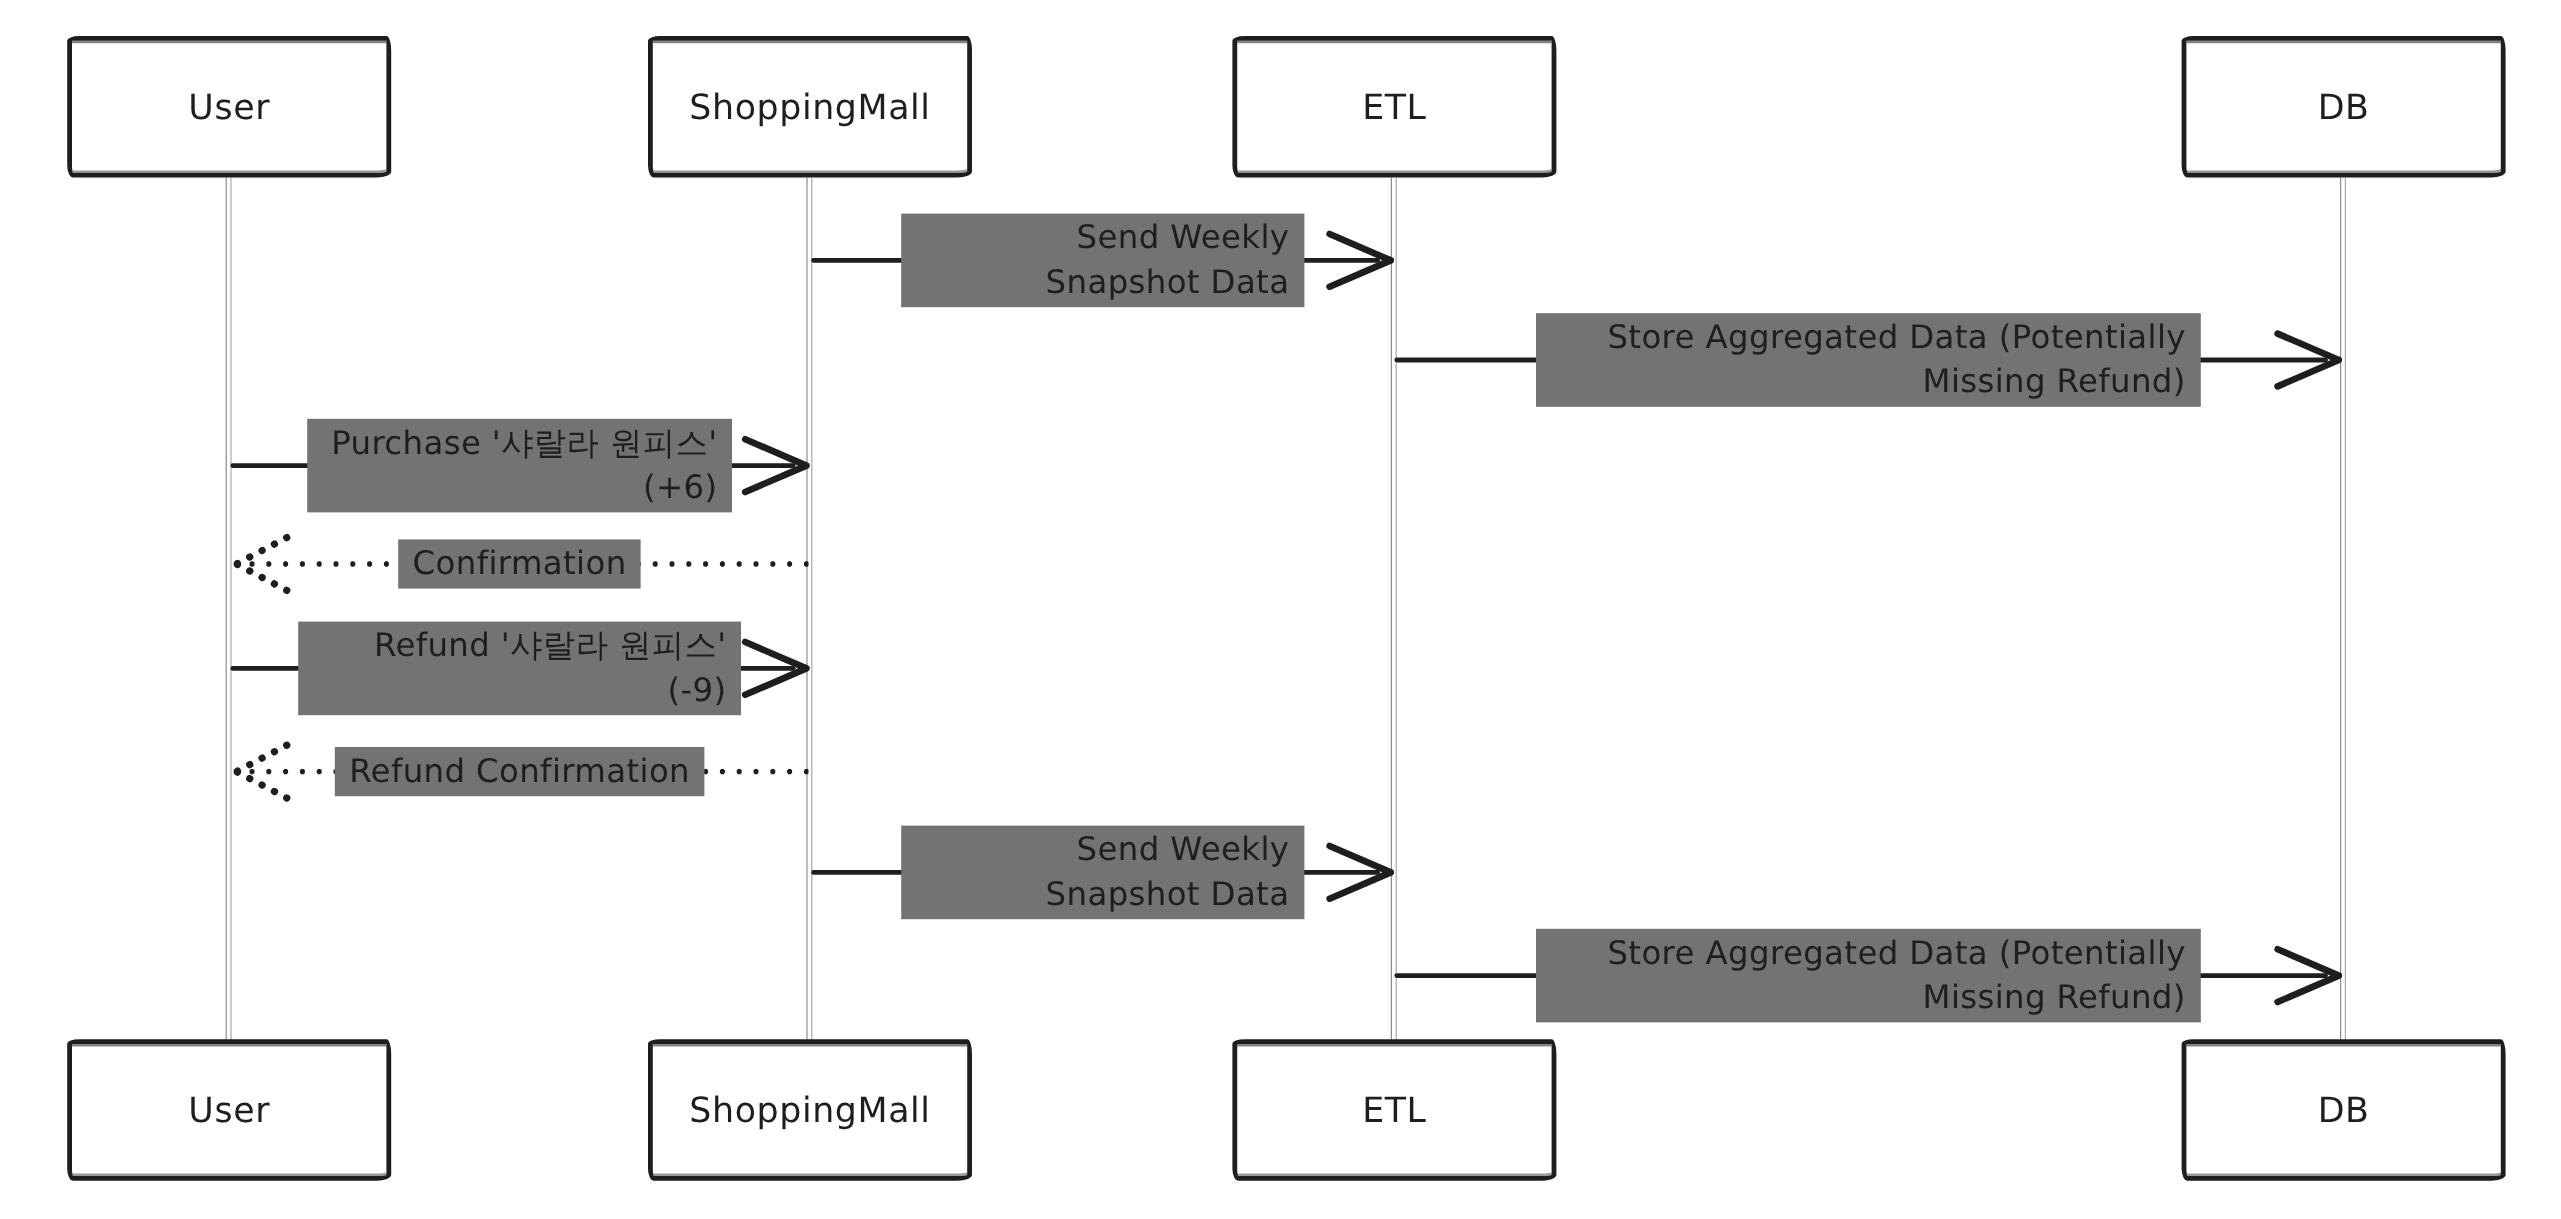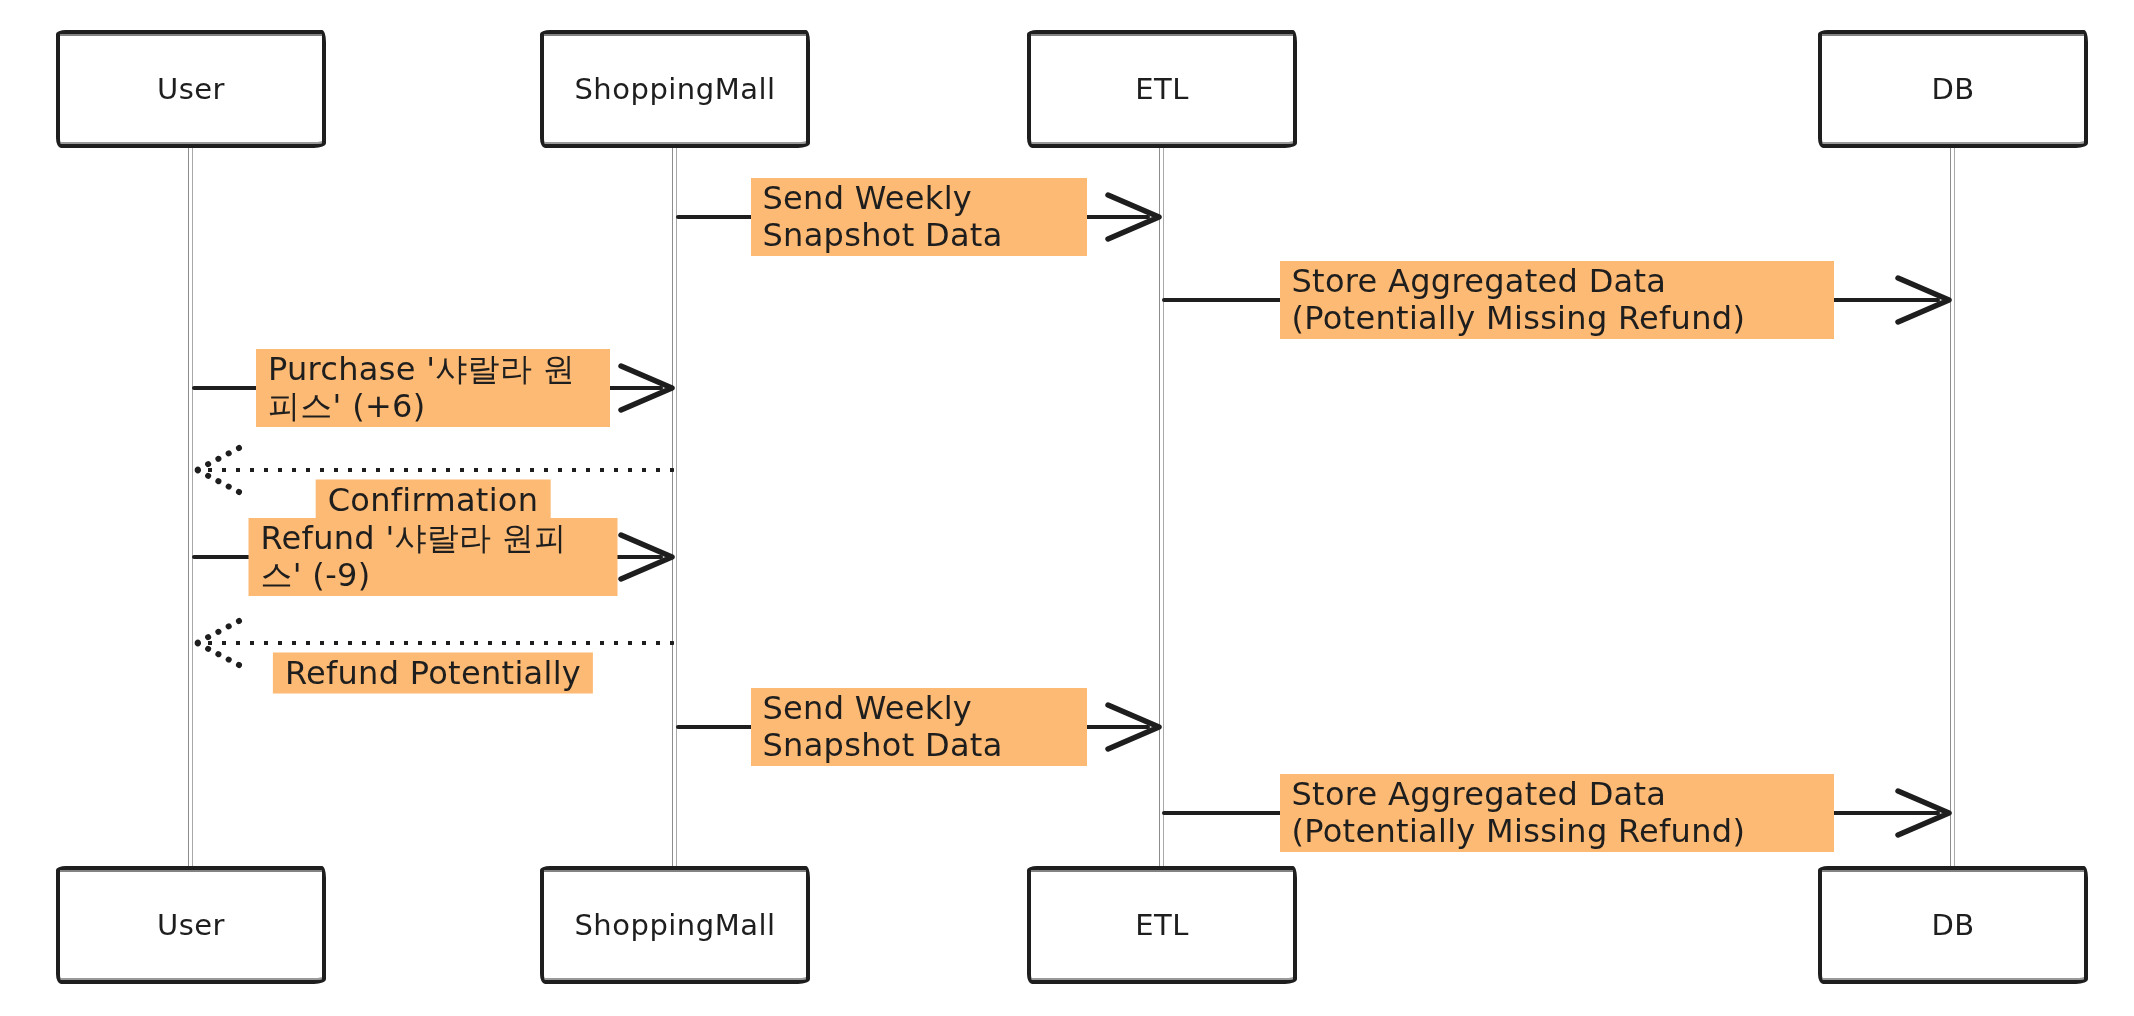--- a/index.html
+++ b/index.html
@@ -71,28 +71,28 @@
     height: 6px;
     background-image: radial-gradient(circle 2.4px at 50% 50%, #1e1e1e 97%, rgba(30,30,30,0) 100%);
     background-size: 14px 6px;
     background-repeat: repeat-x;
   }
   .message .msg-label {
     position: absolute;
     left: 50%;
     top: 0;
     transform: translate(-50%, -50%);
-    background: #fdba74;
-    text-align: left;
-    font-size: 32px;
+    background: #737373;
+    text-align: right;
+    font-size: 27px;
     line-height: 37px;
     padding: 2px 12px;
     letter-spacing: 0.3px;
   }
-  .message .nowrap { white-space: nowrap; margin-top: 30px; }
+  .message .nowrap { white-space: nowrap; }
   .arrowhead {
     position: absolute;
     top: 0;
     transform: translateY(-50%);
     z-index: 2;
   }
   .message.right .arrowhead { right: 0; }
   .message.left  .arrowhead { left: 2px; }
 </style>
 </head>
@@ -156,21 +156,21 @@
       <path d="M4 6 L55 28 M4 50 L55 28" fill="none" stroke="#1e1e1e" stroke-width="5.5" stroke-linecap="round" stroke-linejoin="round"></path>
     </svg>
     <div class="msg-label" style="width:345px">Refund '샤랄라 원피스' (-9)</div>
   </div>
 
   <div class="message left dashed" style="left:191px; top:643px; width:484px">
     <div class="line"></div>
     <svg class="arrowhead" width="50" height="56" viewBox="0 0 50 56">
       <path d="M46 6 L4 28 M46 50 L4 28" fill="none" stroke="#1e1e1e" stroke-width="6" stroke-linecap="round" stroke-dasharray="0.1 11.5"></path>
     </svg>
-    <div class="msg-label nowrap">Refund Potentially</div>
+    <div class="msg-label nowrap">Refund Confirmation</div>
   </div>
 
   <div class="message right solid" style="left:675px; top:727px; width:487px">
     <div class="line"></div>
     <svg class="arrowhead" width="58" height="56" viewBox="0 0 58 56">
       <path d="M4 6 L55 28 M4 50 L55 28" fill="none" stroke="#1e1e1e" stroke-width="5.5" stroke-linecap="round" stroke-linejoin="round"></path>
     </svg>
     <div class="msg-label" style="width:312px">Send Weekly Snapshot Data</div>
   </div>
 

